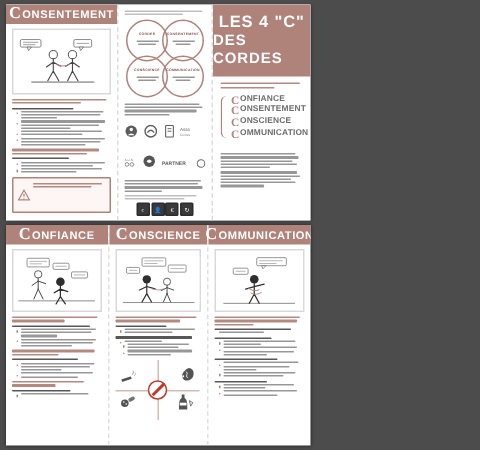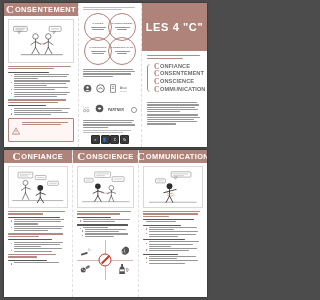--- a/index.html
+++ b/index.html
@@ -311,20 +311,21 @@
           <span class="ccb">c</span>
           <span class="ccb">👤</span>
           <span class="ccb">€</span>
           <span class="ccb">↻</span>
         </div>
       </div>
 
       <div class="col" id="p1r">
         <div class="hero">
           <div class="l1">LES 4 "C"</div>
+          <div class="l2">DES CORDES</div>
         </div>
         <div class="heroBody">
           <div class="blk">
             <div class="ln acc" style="width:96%"></div>
             <div class="ln acc" style="width:66%"></div>
           </div>
 
           <div class="fourlist">
             <span class="brace"></span>
             <div class="fitem">

